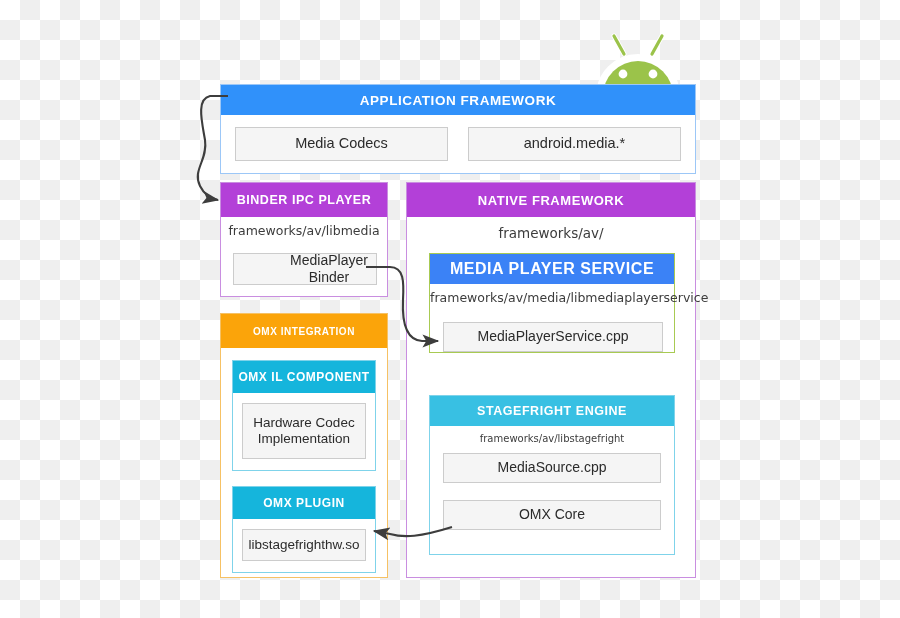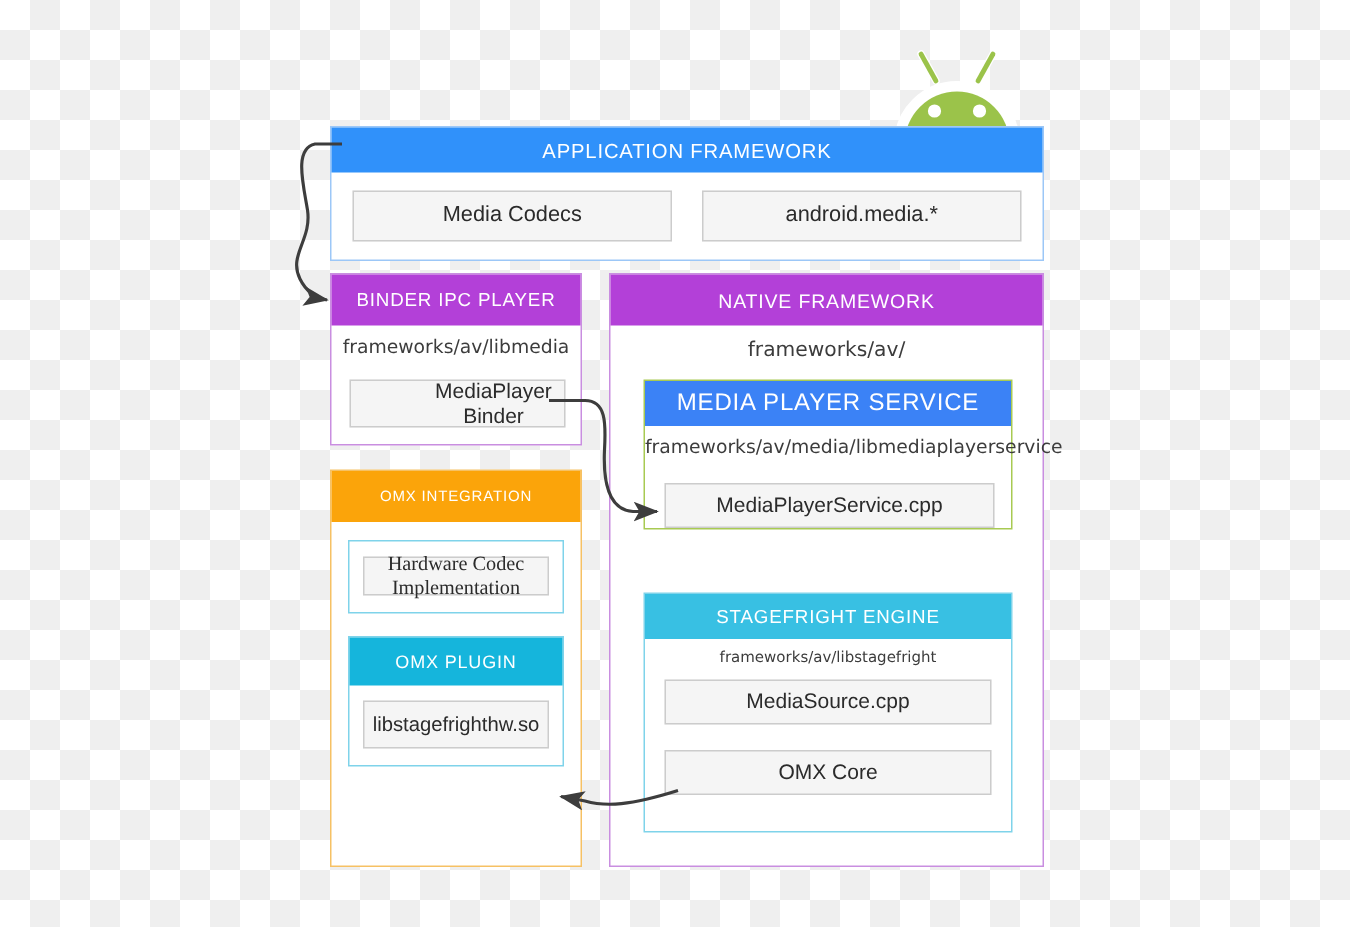--- a/index.html
+++ b/index.html
@@ -39,21 +39,21 @@
   
   .panel {
     position: absolute;
     box-sizing: border-box;
     background: #ffffff;
   }
   .hdr {
     box-sizing: border-box;
     width: 100%;
     color: #ffffff;
-    font-weight: normal;
+    font-weight: bold;
     letter-spacing: 0.55px;
     text-align: center;
     display: flex;
     align-items: center;
     justify-content: center;
   }
   .pathlabel {
     text-align: center;
     color: #3c3c3c;
     font-size: 13.5px;
@@ -140,21 +140,21 @@
     border: 1px solid #7fd3ea;
   }
   .omx-sub > .hdr {
     height: 32px;
     background: #15b5dc;
     font-size: 12px;
   }
   .omx-sub .chipwrap {
     padding: 10px 9px 11px 9px;
   }
-  #omx-il .chip { height: 26px; font-size: 13.5px; font-family: Liberation Serif, serif; }
+  #omx-il .chip { height: 56px; font-size: 13.5px; }
   #omx-plugin .chip { height: 32px; font-size: 13.5px; }
 
   
   #native-framework {
     left: 406px; top: 182px;
     width: 290px; height: 396px;
     border: 1px solid #c98ee0;
   }
   #native-framework > .hdr {
     height: 34px;
@@ -248,20 +248,21 @@
     <div class="hdr">BINDER IPC PLAYER</div>
     <div class="pathlabel">frameworks/av/libmedia</div>
     <div class="chip">MediaPlayer Binder</div>
   </div>
 
   <div class="panel" id="omx-integration">
     <div class="hdr">OMX INTEGRATION</div>
     <div id="omx-sub-wrap">
 
       <div class="omx-sub" id="omx-il">
+        <div class="hdr">OMX IL COMPONENT</div>
         <div class="chipwrap">
           <div class="chip" style="white-space:pre-line">Hardware Codec
 Implementation</div>
         </div>
       </div>
 
       <div class="omx-sub" id="omx-plugin">
         <div class="hdr">OMX PLUGIN</div>
         <div class="chipwrap">
           <div class="chip">libstagefrighthw.so</div>

